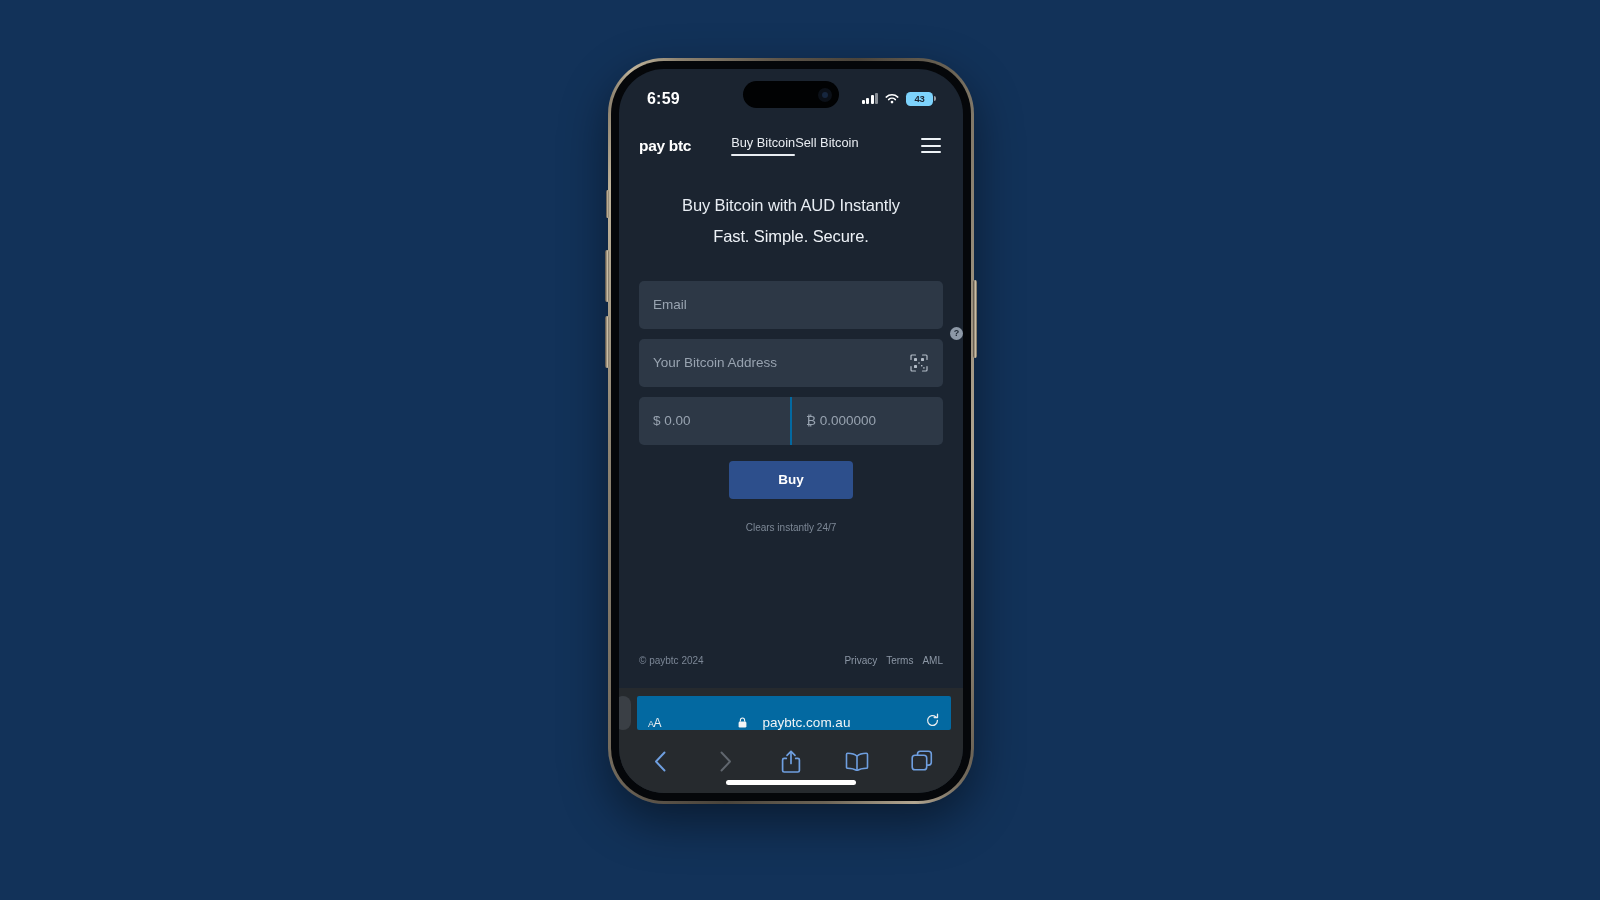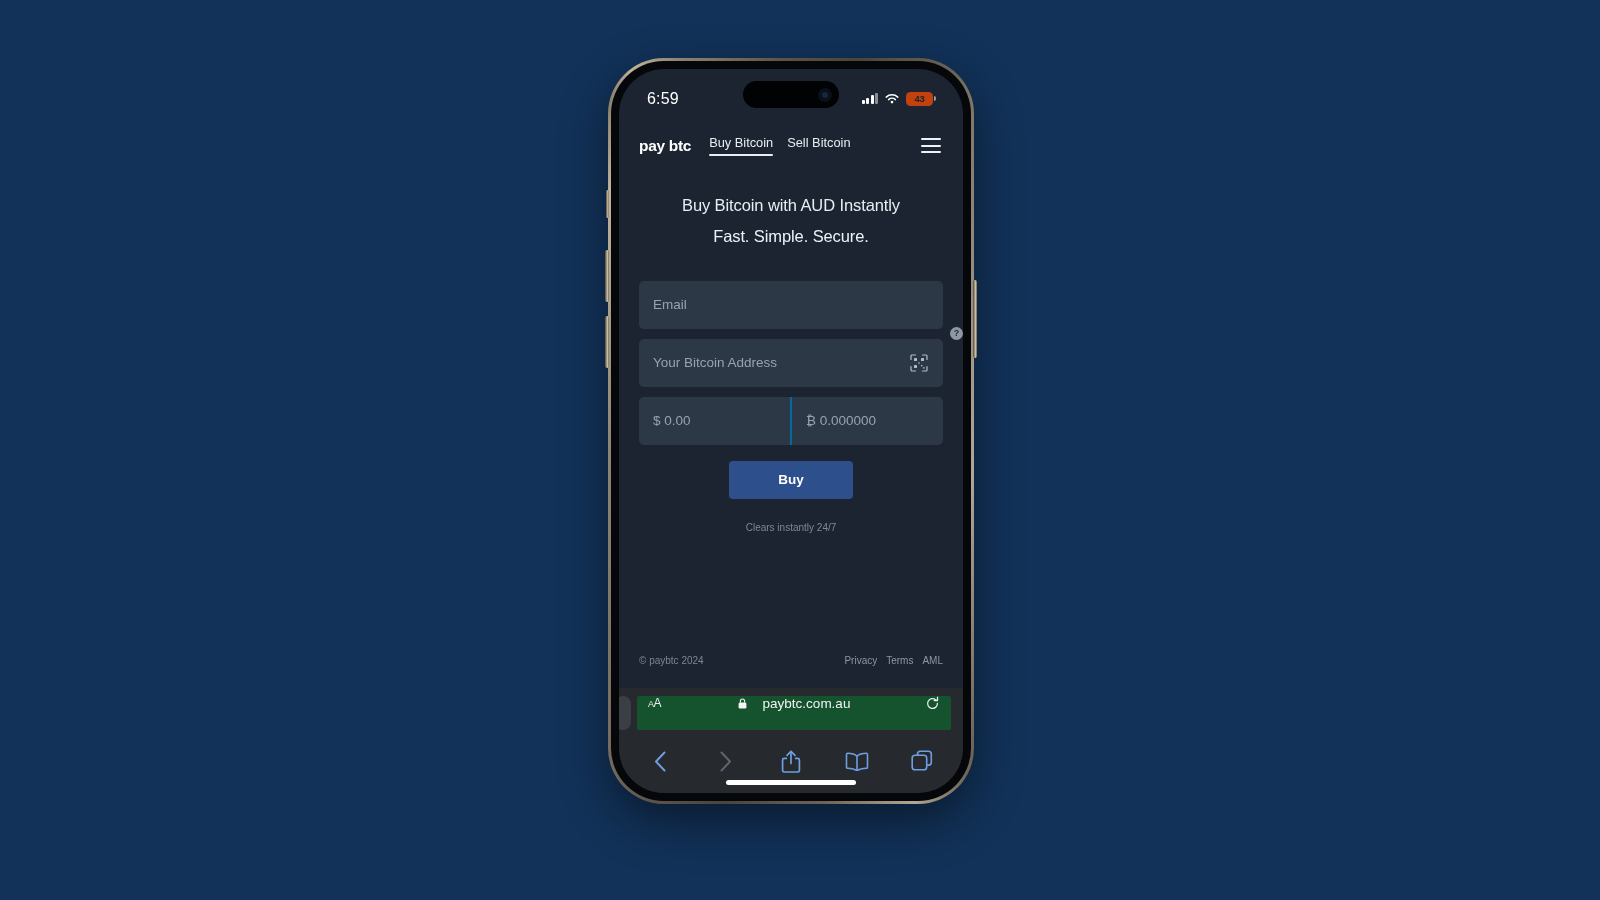--- a/index.html
+++ b/index.html
@@ -75,21 +75,21 @@
     height: 52px;
     flex: none;
     position: relative;
     display: flex;
     align-items: center;
     padding: 0 30px 0 28px;
     color: #ffffff;
   }
   .status-time {
     font-size: 16px;
-    font-weight: normal;
+    font-weight: bold;
     letter-spacing: 0.2px;
     padding-top: 7px;
   }
   .dynamic-island {
     position: absolute;
     left: 50%;
     transform: translateX(-50%);
     top: 12px;
     width: 96px;
     height: 27px;
@@ -125,21 +125,21 @@
   .sig-bars i { width: 2.8px; background: #fff; border-radius: 1px; display: block; }
   .sig-bars i:nth-child(1) { height: 4px; }
   .sig-bars i:nth-child(2) { height: 6.5px; }
   .sig-bars i:nth-child(3) { height: 9px; }
   .sig-bars i:nth-child(4) { height: 11px; background: #8a8f96; }
 
   .battery {
     width: 27px;
     height: 14px;
     border-radius: 4.5px;
-    background: #c2410c;
+    background: #7dd3fc;
     color: #1b2430;
     font-size: 9.5px;
     font-weight: bold;
     display: flex;
     align-items: center;
     justify-content: center;
     position: relative;
     letter-spacing: -0.2px;
   }
   .battery::after {
@@ -171,22 +171,21 @@
   }
   .logo {
     color: #ffffff;
     font-size: 15.5px;
     font-weight: bold;
     letter-spacing: -0.3px;
   }
   .nav {
     display: flex;
     align-items: center;
-    gap: 14px;
-    margin-left: 18px;
+    margin-left: 40px;
   }
   .nav-link {
     color: #e9edf2;
     font-size: 12.8px;
     padding-bottom: 6px;
     position: relative;
     white-space: nowrap;
   }
   .nav-link.active::after {
     content: "";
@@ -354,23 +353,23 @@
     height: 34px;
     border-radius: 9px;
     background: #3a3f45;
     flex: none;
     margin-left: -16px;
   }
   .urlbar {
     flex: 1;
     height: 34px;
     border-radius: 2px;
-    background: #14532d;
-    display: flex;
-    align-items: flex-start;
+    background: #0369a1;
+    display: flex;
+    align-items: flex-end;
     padding: 0 11px;
     position: relative;
   }
   .aa { color: #e9ecef; font-size: 12px; letter-spacing: -0.5px; font-weight: 500; }
   .aa small { font-size: 9px; }
   .url-center {
     position: absolute;
     left: 0; right: 0;
     display: flex;
     align-items: center;

